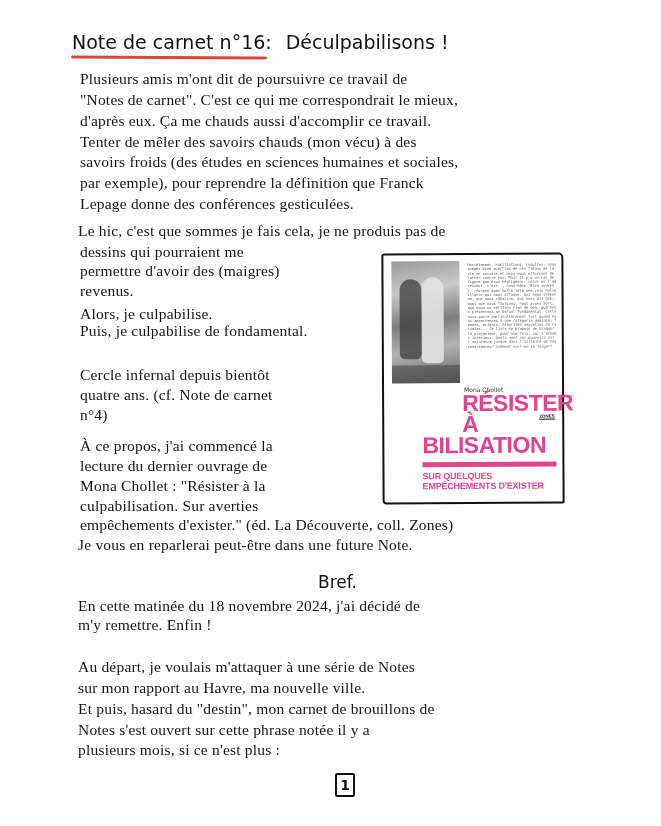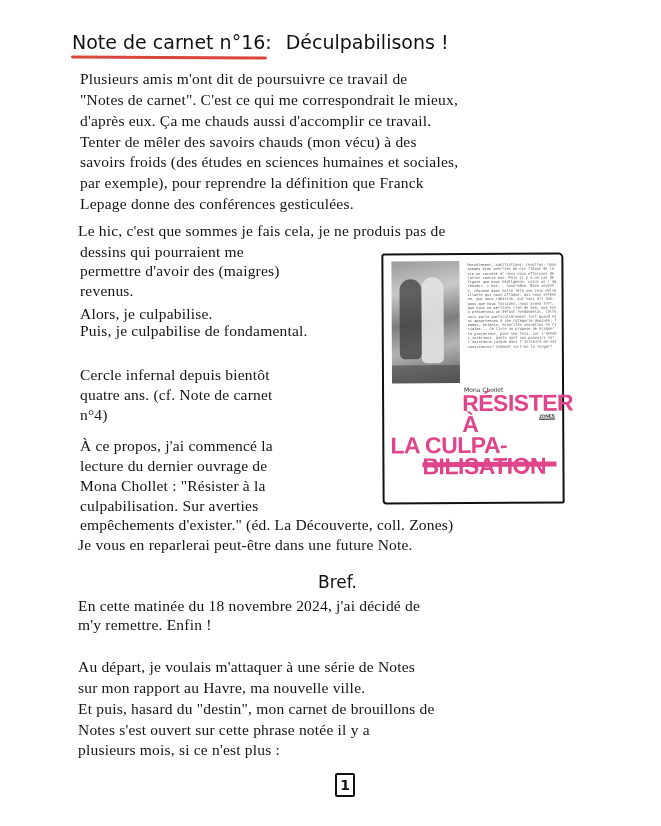--- a/index.html
+++ b/index.html
@@ -79,25 +79,28 @@
 <div class="book-frame">
   <div class="engraving">
     <div class="fig1"></div>
     <div class="fig2"></div>
     <div class="ground"></div>
   </div>
   <div class="blurb">Harcèlement, humiliations, insultes: nous sommes bien averties de ces fléaux de la vie en société et nous nous efforçons de lutter contre eux. Mais il y a un cas de figure que nous négligeons: celui où l'agresseur, c'est... nous-même. Bien souvent, résonne dans notre tête une voix malveillante qui nous attaque, qui nous sermonne, qui nous rabaisse, qui nous dit que, quoi que nous fassions, nous avons tort; que nous ne méritons rien de bon, que nous présentons un défaut fondamental. Cette voix parle particulièrement fort quand nous appartenons à une catégorie dominée: femmes, enfants, minorités sexuelles ou raciales... Ce livre se propose de braquer le projecteur, pour une fois, sur l'ennemi intérieur. Quels sont ses pouvoirs sur l'existence jusque dans l'intimité de nos consciences? Comment va-t-on la forger?</div>
   <div class="author">Mona Chollet</div>
   <div class="cover-title">
     <span class="l1">RÉSISTER À</span>
-    <span class="l2">LA CULPA-</span>
     <span class="l3">BILISATION</span>
   </div>
   <div class="zones">ZONES</div>
   <div class="pinkbar"></div>
+  <div class="subtitle">
+    <div>SUR QUELQUES</div>
+    <div>EMPÊCHEMENTS D'EXISTER</div>
+  </div>
 </div>
 
 <div class="bref">Bref.</div>
 
 <div class="hand" style="left:78px;top:597px">En cette matinée du 18 novembre 2024, j'ai décidé de</div>
 <div class="hand" style="left:78px;top:616px">m'y remettre. Enfin !</div>
 
 <div class="hand" style="left:78px;top:658px">Au départ, je voulais m'attaquer à une série de Notes</div>
 <div class="hand" style="left:78px;top:679px">sur mon rapport au Havre, ma nouvelle ville.</div>
 <div class="hand" style="left:78px;top:700px">Et puis, hasard du "destin", mon carnet de brouillons de</div>

